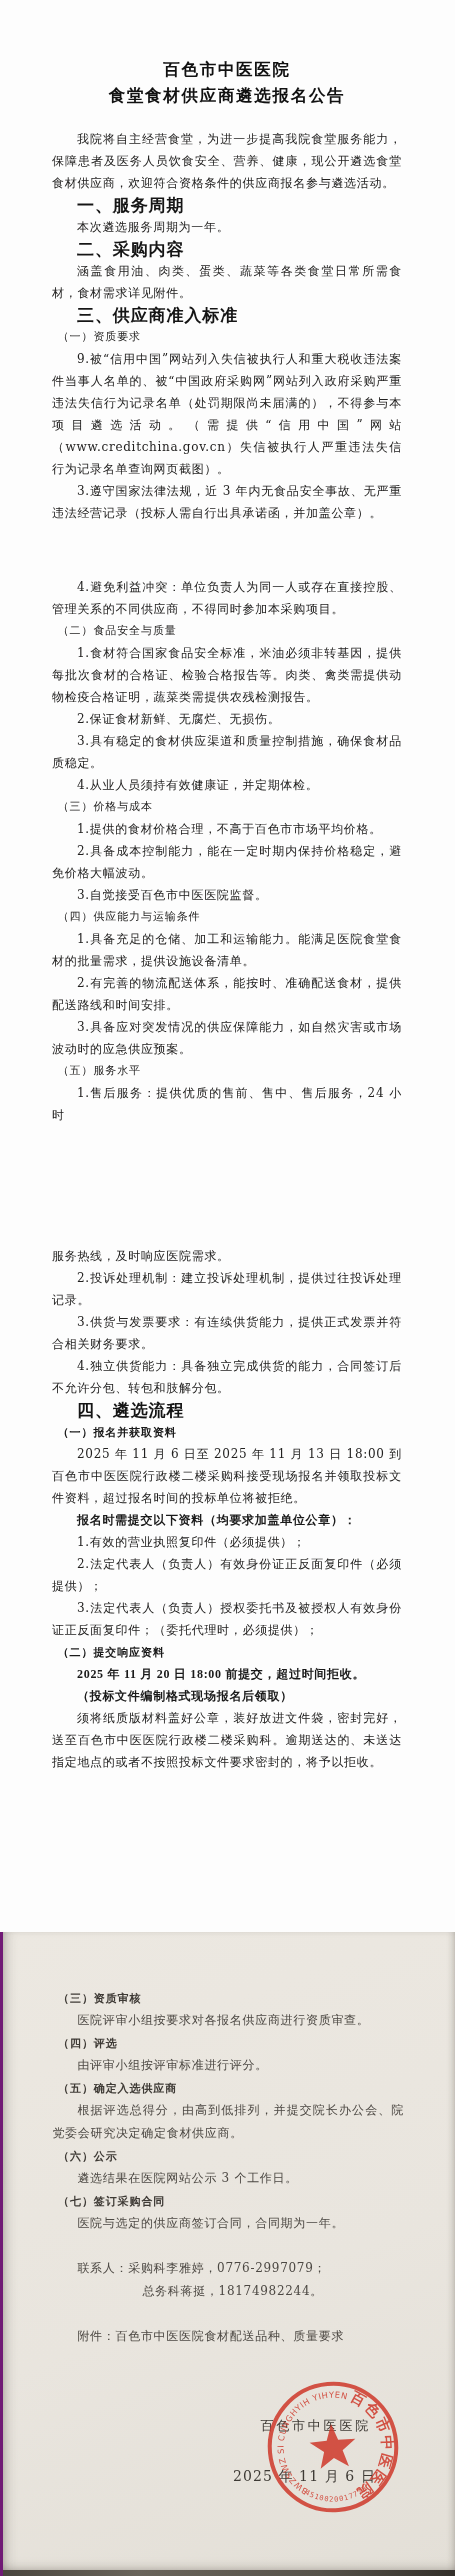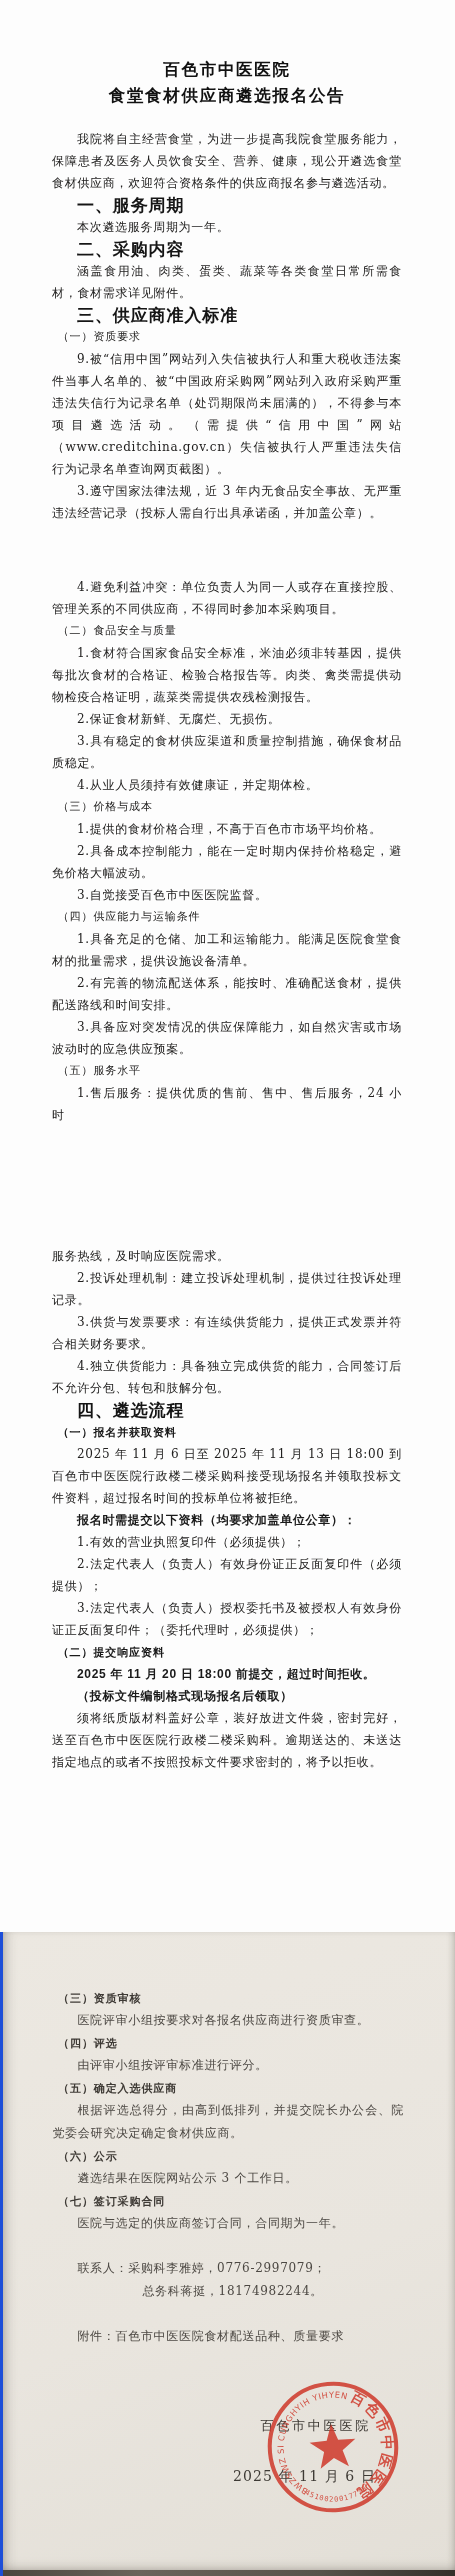--- a/index.html
+++ b/index.html
@@ -1,28 +1,28 @@
 <!DOCTYPE html>
 <html style="font-size:9px"><head>
 <meta charset="utf-8">
 <style>
   html,body{margin:0;padding:0;background:#ffffff;}
   body{width:456px;font-family:"DejaVu Serif","Liberation Serif",serif;-webkit-font-smoothing:antialiased;}
-  .sheet{width:456px;height:2576px;position:relative;overflow:hidden;background:#1d4ed8;}
+  .sheet{width:456px;height:2576px;position:relative;overflow:hidden;background:#701a75;}
 
   
   .scan{height:1932px;overflow:hidden;background:#fdfdfd;padding:0 54px 0 52px;box-sizing:border-box;color:#222120;}
   .title{font-family:"DejaVu Sans","Liberation Sans",sans-serif;font-weight:700;font-size:16.5px;line-height:26px;text-align:center;letter-spacing:1.7px;color:#111;}
   .title.first{margin-top:57px;}
   .title.second{margin-bottom:19.4px;}
   .b{font-size:12px;line-height:22px;text-align:justify;letter-spacing:0.7px;margin:0;}
   .ind{text-indent:25px;}
   .h1{font-family:"DejaVu Sans","Liberation Sans",sans-serif;font-weight:700;font-size:17px;line-height:22px;letter-spacing:0.9px;padding-left:25px;color:#151515;}
   .sub{font-size:11px;line-height:22px;letter-spacing:0.9px;padding-left:5.7px;}
-  .sub.bold,.b.bold{font-weight:700;color:#1a1a1a;font-family:Liberation Sans, sans-serif;}
+  .sub.bold,.b.bold{font-weight:700;color:#1a1a1a;font-family:Liberation Serif, serif;}
   .gap1{margin-top:52px;}
   .gap2{margin-top:119px;}
 
   
   .photo{position:relative;height:644px;margin-left:3.4px;background:linear-gradient(160deg,#ece8e1 0%,#e9e5de 55%,#e3dfd7 100%);
          box-sizing:border-box;padding:55px 52px 16px 49px;color:#4c4843;
          box-shadow:inset 0 -9px 12.5px -5.7px rgba(60,54,46,.6), inset 9px 0 13.7px -8px rgba(60,54,46,.28), inset -5.7px 0 9px -5.7px rgba(60,54,46,.30);}
   .photo::after{content:"";position:absolute;left:0;right:0;bottom:0;height:5.7px;background:linear-gradient(90deg,#4a453e,#6a645b 30%,#57524a 70%,#332f2a);}
   .photo .b{line-height:23px;color:#4c4843;}
   .photo .sub.bold{color:#3e3a35;}

